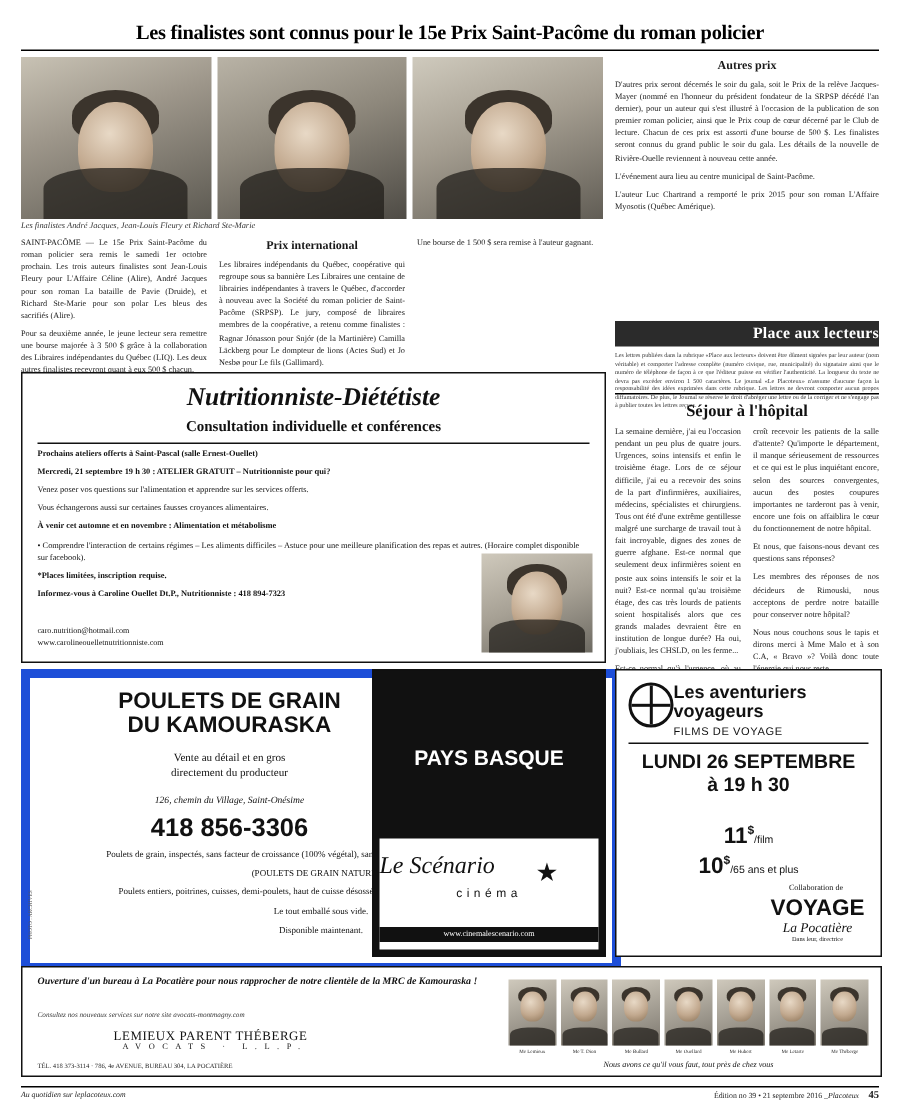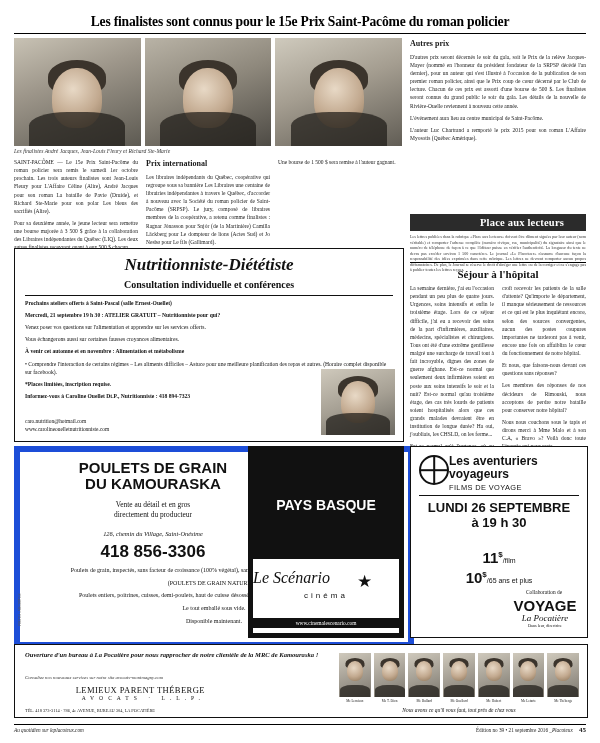--- a/index.html
+++ b/index.html
@@ -51,38 +51,38 @@
   }
   .caption{
     position:absolute;left:14px;top:148px;width:388px;
     font-size:5.6px;font-style:italic;color:#333;
   }
 
   
   .col{position:absolute;font-size:5.5px;line-height:1.48;text-align:justify;color:#1a1a1a;}
   .col p{margin:0 0 4px 0;}
   .col h4{
-    margin:0 0 3px 0;font-size:8px;font-weight:bold;text-align:left;
+    margin:0 0 3px 0;font-size:8px;font-weight:bold;text-align:center;
     font-family:"Liberation Serif",serif;
   }
 
   
   #colA{left:14px;top:158px;width:124px;}
   #colB{left:146px;top:158px;width:124px;}
   #colC{left:278px;top:158px;width:124px;}
   #colD{left:410px;top:38px;width:176px;}
 
   
   .pal-band{
     position:absolute;left:410px;top:214px;width:176px;height:17px;
     background:#2b2b2b;
   }
   .pal-band span{
     display:block;color:#fff;font-size:10.5px;font-weight:bold;
-    text-align:center;line-height:17px;letter-spacing:.2px;margin-left:48px;
+    text-align:right;line-height:17px;letter-spacing:.2px;margin-left:48px;
   }
   .pal-note{
     position:absolute;left:410px;top:234px;width:176px;
     font-size:4.1px;line-height:1.35;text-align:justify;color:#333;
   }
   .pal-rule{position:absolute;left:410px;top:262px;width:176px;height:1px;background:#000;}
   #colPAL1{left:410px;top:266px;width:84px;}
   #colPAL2{left:502px;top:266px;width:84px;}
   .pal-title{
     position:absolute;left:410px;top:268px;width:176px;text-align:center;

